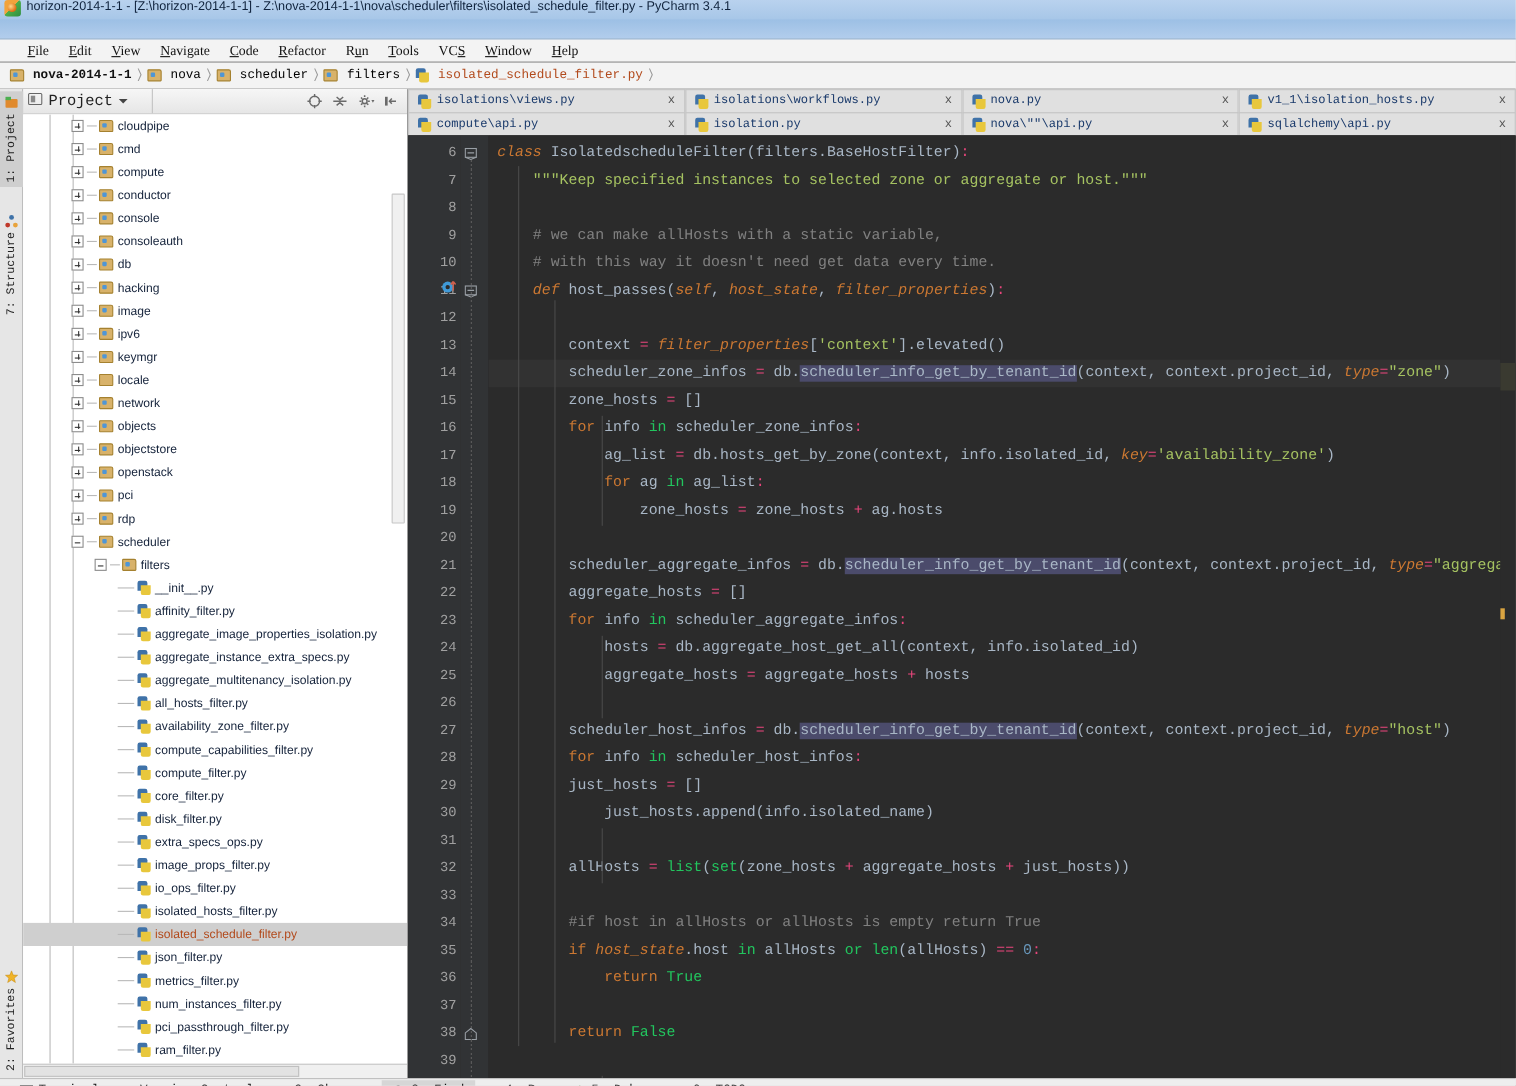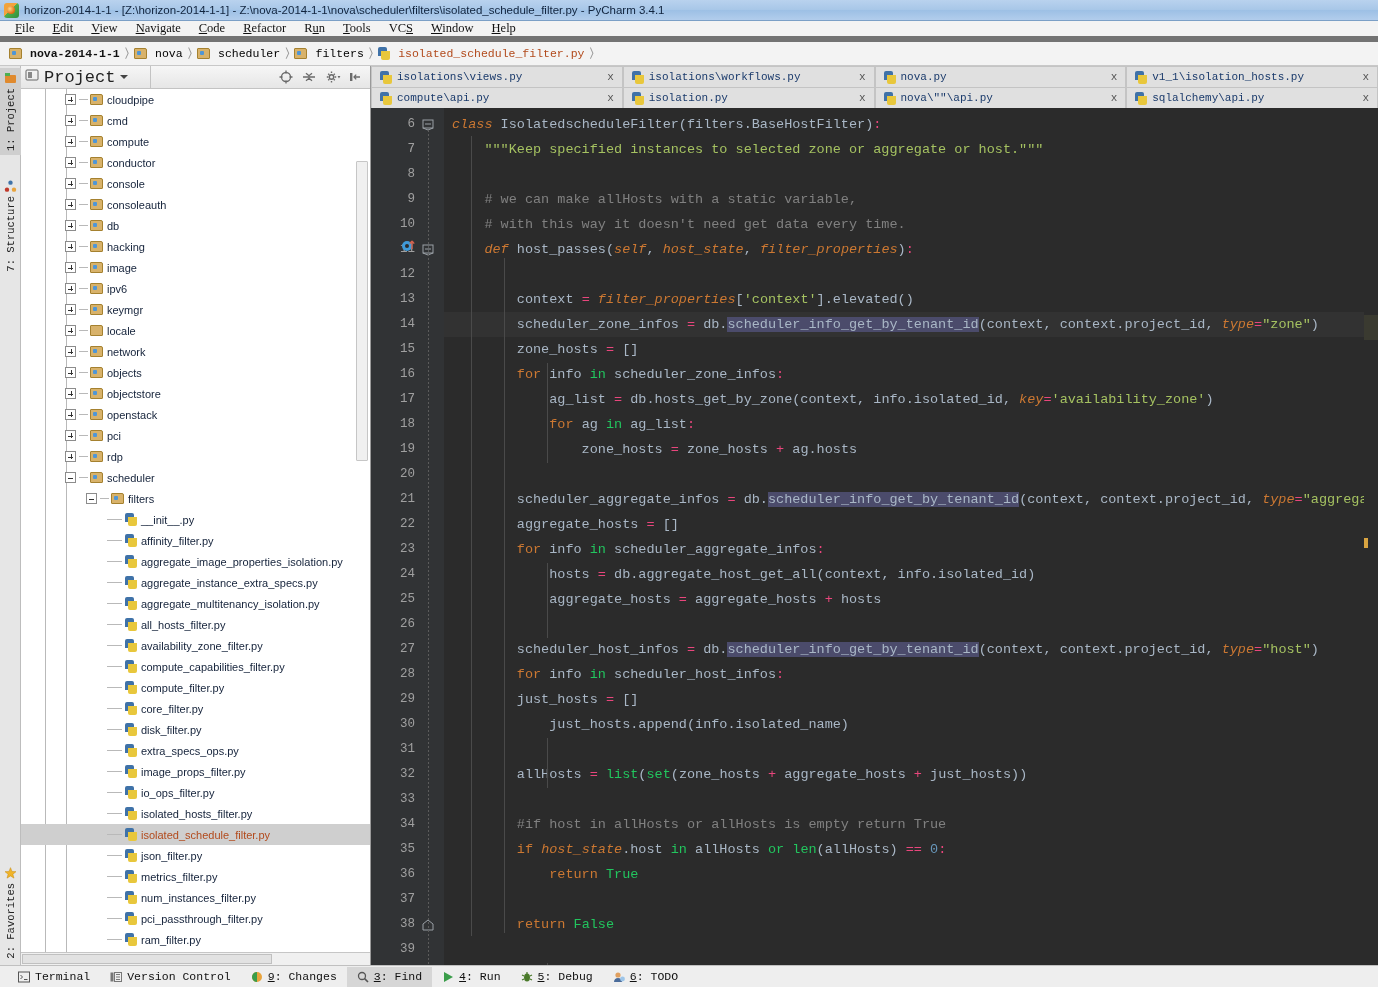--- a/index.html
+++ b/index.html
@@ -3,40 +3,40 @@
 <meta charset="utf-8">
 <style>
   * { box-sizing: border-box; margin:0; padding:0; }
   html,body {
     width:1378px; height:987px; overflow:hidden;
     font-family:"Liberation Sans", sans-serif;
     font-size:12px; background:#f0f0f0;
   }
   
   #titlebar{
-    height:21px; width:100%;
+    height:36px; width:100%;
     background:linear-gradient(to bottom,#b9d2ee 0%,#a8c7e8 48%,#9dc0e5 52%,#b2cdec 100%);
-    display:flex; align-items:center; gap:5px; padding-left:4px;
+    display:flex; gap:5px; padding-left:4px;
     border-bottom:1px solid #7b9fc6;
   }
   #titlebar .t-text{ font-size:11.5px; color:#10233d; white-space:nowrap; }
   .app-icon{
     width:15px; height:15px; position:relative; flex:none;
     background:linear-gradient(135deg,#f2a33c 0%,#f2a33c 45%,#4fae4a 46%,#2e8e3e 100%);
     border-radius:3px;
   }
   .app-icon:after{
     content:""; position:absolute; left:3px; top:3px; width:8px; height:8px;
     border-radius:50%;
     background:radial-gradient(circle at 35% 35%,#ffd88a,#e06a10 70%);
   }
   
   #menubar{
     height:21px; background:#f3f3f3; display:flex; align-items:center;
-    padding-left:6px; border-bottom:6px solid #737373;
+    padding-left:16px; border-bottom:1px solid #737373;
   }
   #menubar .mi{
     padding:1px 9px; font-size:12.5px; color:#111; cursor:default;
     font-family:"Liberation Serif", serif;
   }
   #menubar .mi u{ text-decoration:underline; }
   
   #crumbbar{
     height:24px; background:#f3f3f3; display:flex; align-items:center;
     padding-left:6px; border-bottom:1px solid #c8c8c8;
@@ -85,21 +85,21 @@
   .vt-icon{ width:13px; height:13px; transform:rotate(180deg); flex:none; }
   
   #project{ width:350px; flex:none; display:flex; flex-direction:column; background:#fff;
             border-right:1px solid #9a9a9a; }
   #projhead{
     height:23px; background:linear-gradient(to bottom,#f6f6f6,#e6e6e6);
     border-bottom:1px solid #c3c3c3; display:flex; align-items:center;
     padding:0 4px; gap:4px;
   }
   #projhead .ph-title{
-    font-family:"Liberation Mono", monospace; font-size:17px; color:#222;
+    font-family:"Liberation Mono", monospace; font-size:14px; color:#222;
     display:flex; align-items:center; gap:5px; padding-right:22px;
     border-right:1px solid #c3c3c3; height:100%; min-width:108px;
   }
   .caret-dn{ width:0;height:0;border-left:4px solid transparent;border-right:4px solid transparent;
              border-top:4px solid #444; margin-left:auto; }
   #projhead .ph-tools{ margin-left:auto; display:flex; align-items:center; gap:9px; padding-right:4px; }
   .tb-ic{ width:14px; height:14px; color:#6a6a6a; }
   #projtree{ flex:1; overflow:hidden; position:relative; background:#fff; }
   .trow{
     height:21px; display:flex; align-items:center; white-space:nowrap;

